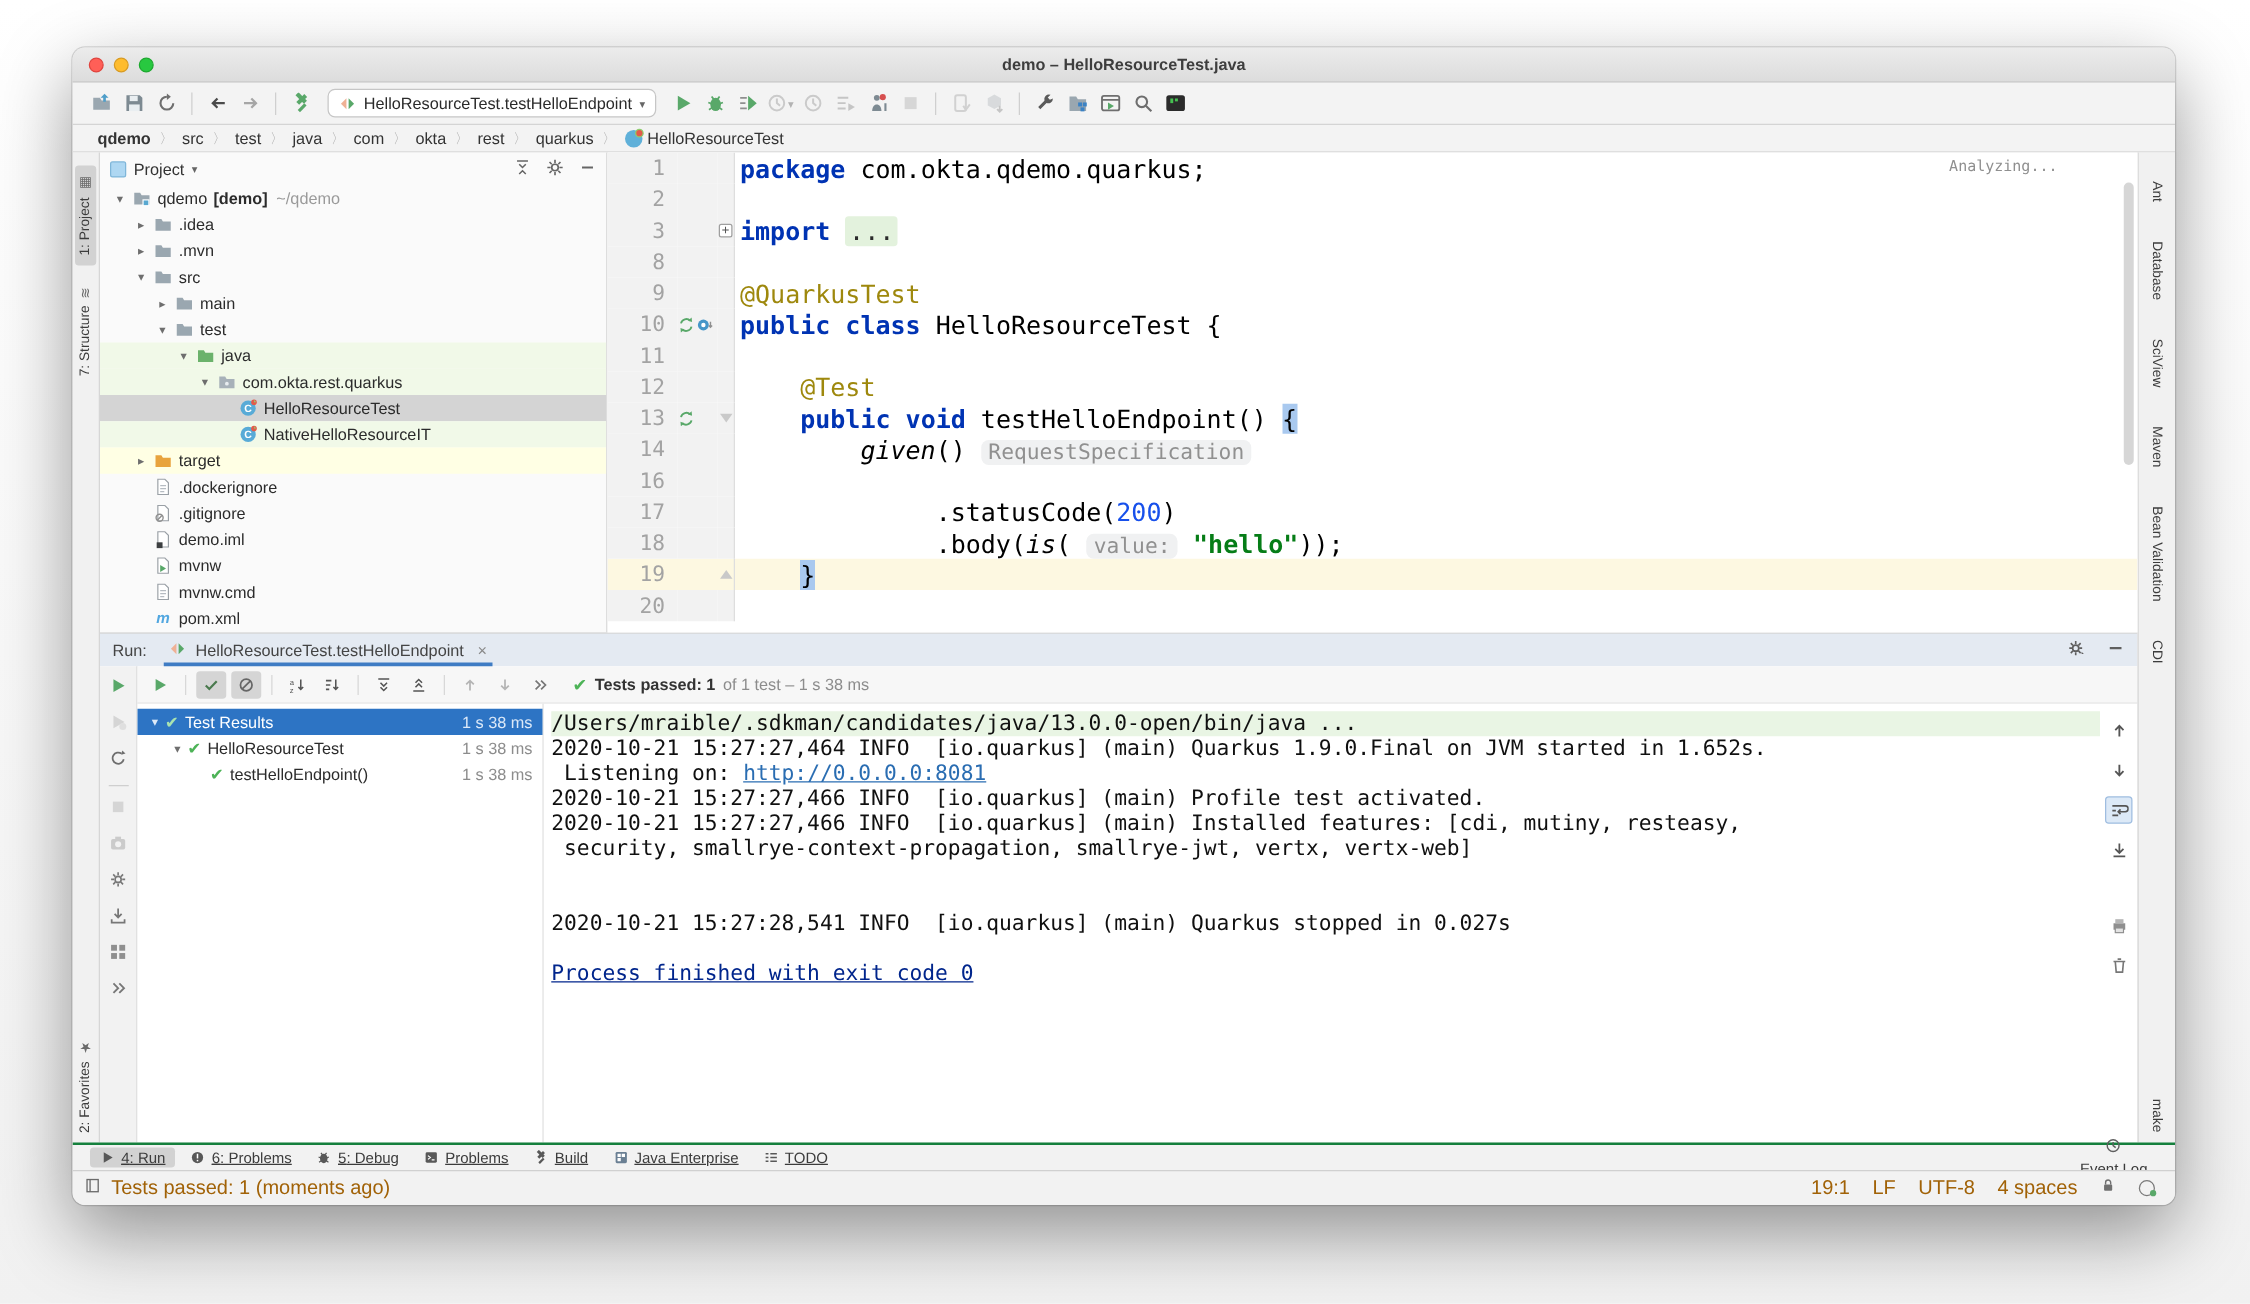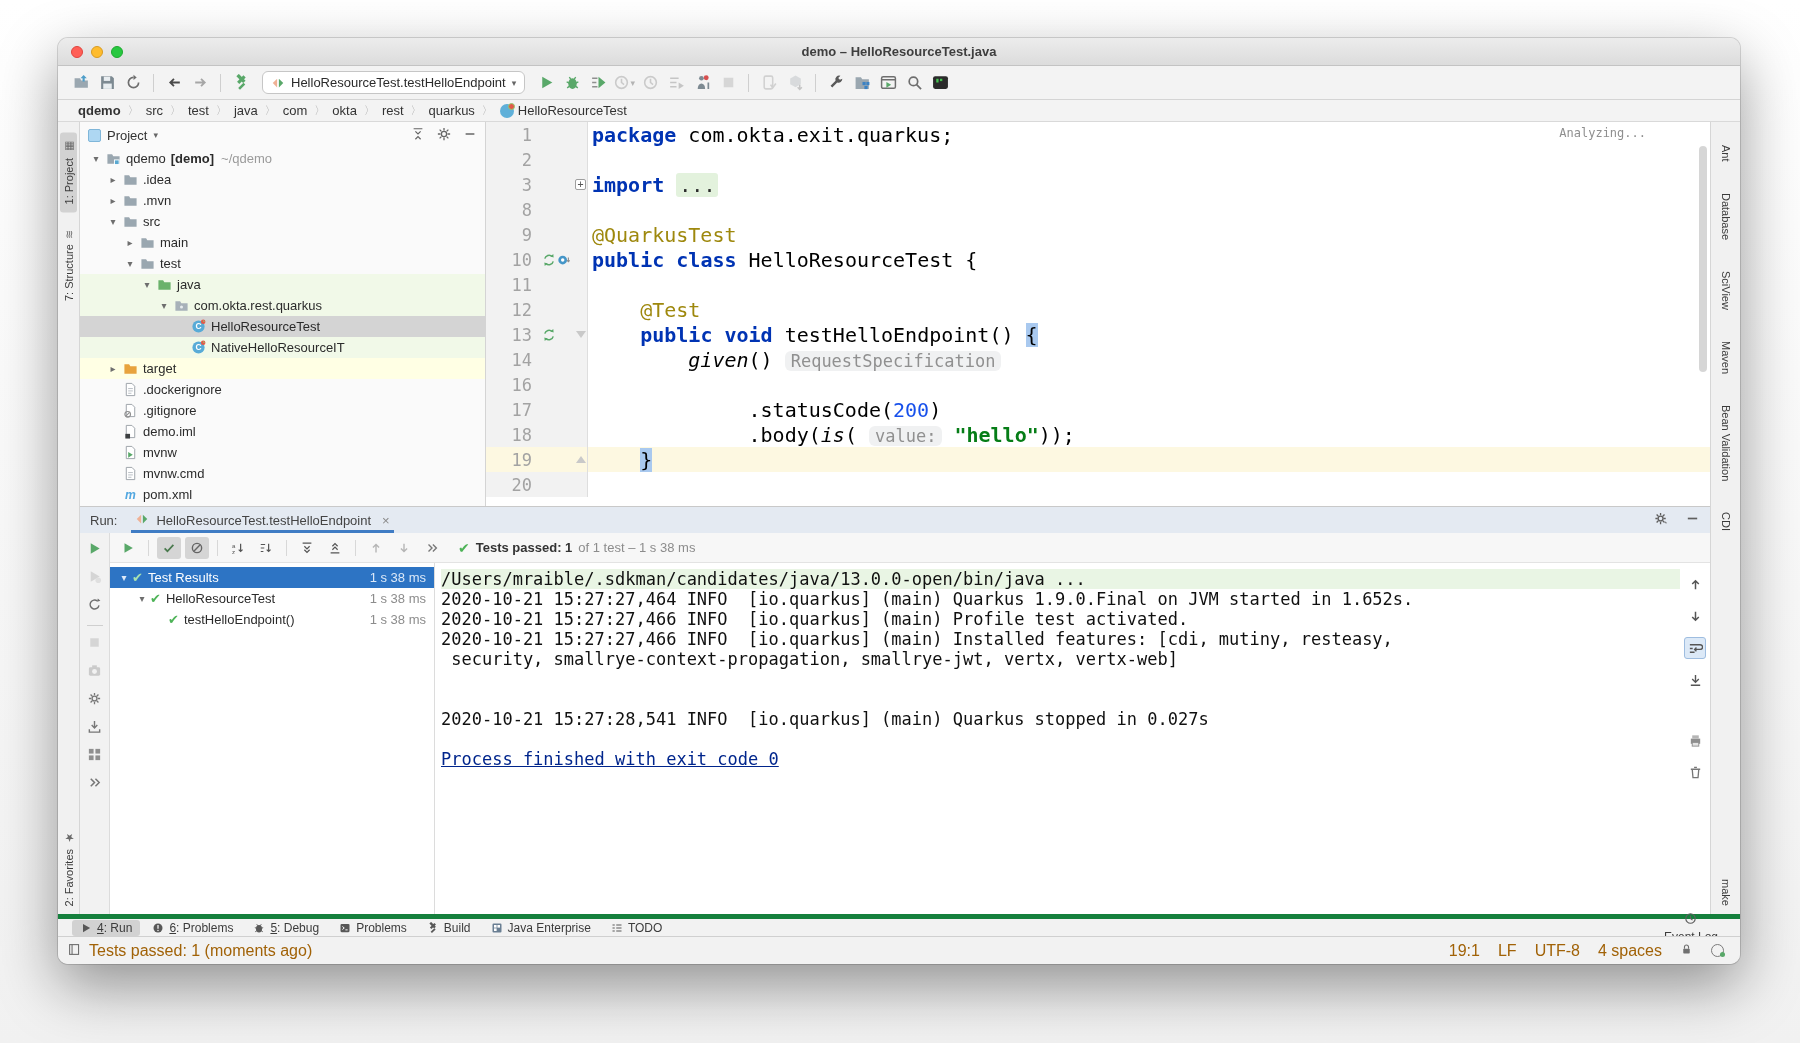--- a/index.html
+++ b/index.html
@@ -136,21 +136,21 @@
   .cline.cmd { background:#e9f5e4; }
   .cline.sys { color:#00258c;text-decoration:underline; }
   .cline a { color:#2a6db2; }
   .constrip { width:30px; display:flex; flex-direction:column; align-items:center; padding-top:10px; gap:10px; flex:0 0 auto; background:#fff;}
   .constrip svg { width:15px; height:15px; }
   .constrip .cs-btn { width:22px; height:22px; display:flex; align-items:center; justify-content:center; border-radius:3px;}
   .constrip .cs-btn.pressed { background:#dce9f7; border:1px solid #9ebde0; }
   .constrip .grow { flex:1 1 auto; max-height:18px;}
 
   
-  .bottombar { height:22px; background:#f2f2f2; border-top:5px solid #15803d; display:flex; align-items:center; padding:0 14px; gap:4px; font-size:12px; color:#3c3c3c; flex:0 0 auto;}
+  .bottombar { height:22px; background:#f2f2f2; border-top:2px solid #15803d; display:flex; align-items:center; padding:0 14px; gap:4px; font-size:12px; color:#3c3c3c; flex:0 0 auto;text-decoration:underline;}
   .btab { display:flex; align-items:center; gap:5px; padding:1px 8px; border-radius:3px; }
   .btab.active { background:#d2d2d2; }
   .btab svg{ width:12px; height:12px; }
   .btab u { text-decoration:underline; }
   .eventlog { margin-left:auto; display:flex; align-items:center; gap:5px;flex-direction:column; }
   .eventlog svg{ width:13px; height:13px; }
   .statusbar { height:28px; background:#f2f2f2; border-top:1px solid #d0d0d0; display:flex; align-items:center; padding:0 16px 0 10px; font-size:16px; color:#a16207; gap:8px; flex:0 0 auto;}
   .statusbar .ritems { margin-left:auto; display:flex; gap:18px; align-items:center;}
   .statusbar svg { width:13px; height:13px; }
   .hector { width:13px; height:13px; border-radius:50%; border:1.5px solid #7a7a7a; position:relative;}
@@ -625,21 +625,21 @@
         </div>
 
         <div class="editor">
           <div class="analyzing">Analyzing...</div>
           <div class="ed-scroll"></div>
           <div id="edlines">
               <div class="ed-line">
                 <span class="gcell ed-num">1</span>
                 <span class="gcell ed-icons"></span>
                 <span class="gcell ed-fold"></span>
-                <span class="ed-code"><span class="tk-k">package</span><span> com.okta.exit.quarkus;</span></span>
+                <span class="ed-code"><span class="tk-k">package</span><span> com.okta.qdemo.quarkus;</span></span>
               </div>
               <div class="ed-line">
                 <span class="gcell ed-num">2</span>
                 <span class="gcell ed-icons"></span>
                 <span class="gcell ed-fold"></span>
                 <span class="ed-code"></span>
               </div>
               <div class="ed-line">
                 <span class="gcell ed-num">3</span>
                 <span class="gcell ed-icons"></span>
@@ -944,20 +944,21 @@
                   <div class="trow" style="padding-left: 42px;">
                     <span class="chev"></span>
                     <span class="chk">✔</span>
                     <span>testHelloEndpoint()</span>
                     <span class="time">1 s 38 ms</span>
                   </div>
                 </div>
               <div class="console" id="console">
                   <div class="cline cmd">/Users/mraible/.sdkman/candidates/java/13.0.0-open/bin/java ...</div>
                   <div class="cline">2020-10-21 15:27:27,464 INFO  [io.quarkus] (main) Quarkus 1.9.0.Final on JVM started in 1.652s.</div>
+                  <div class="cline"><span> Listening on: </span><a style="text-decoration: underline;">http://0.0.0.0:8081</a></div>
                   <div class="cline">2020-10-21 15:27:27,466 INFO  [io.quarkus] (main) Profile test activated.</div>
                   <div class="cline">2020-10-21 15:27:27,466 INFO  [io.quarkus] (main) Installed features: [cdi, mutiny, resteasy,</div>
                   <div class="cline"> security, smallrye-context-propagation, smallrye-jwt, vertx, vertx-web]</div>
                   <div class="cline"> </div>
                   <div class="cline"> </div>
                   <div class="cline">2020-10-21 15:27:28,541 INFO  [io.quarkus] (main) Quarkus stopped in 0.027s</div>
                   <div class="cline"> </div>
                   <div class="cline sys">Process finished with exit code 0</div>
                 </div>
               <div class="constrip" id="constrip">

